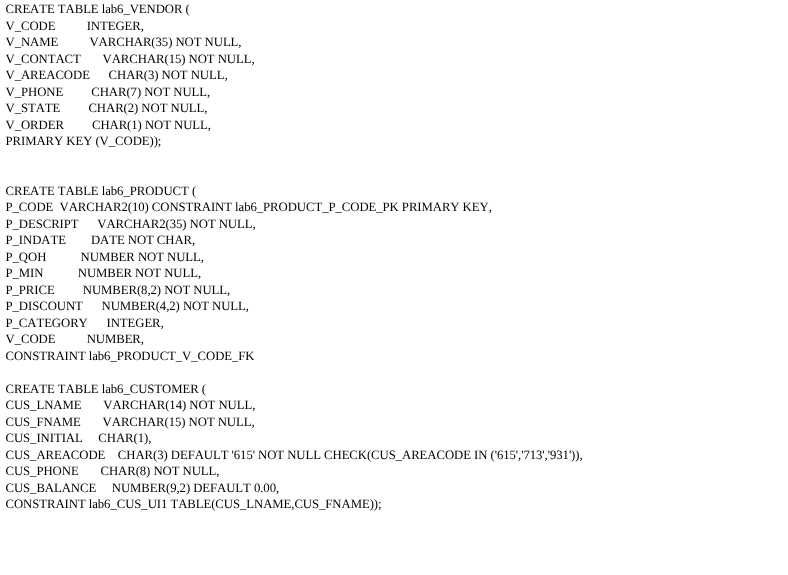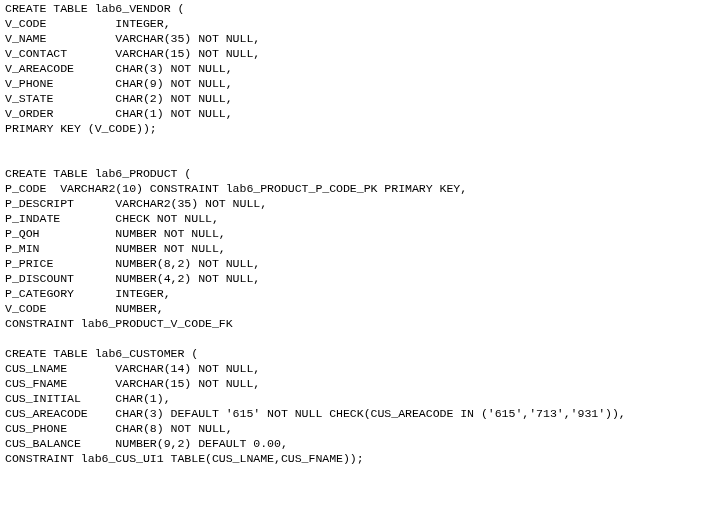--- a/index.html
+++ b/index.html
@@ -13,21 +13,21 @@
     height: 523px;
     overflow: hidden;
     font-family: "DejaVu Sans Mono", "Liberation Mono", monospace;
   }
   #sql-script {
     position: absolute;
     left: 5px;
     top: 1px;
     margin: 0;
     padding: 0;
-    font-family: Liberation Mono, monospace;
+    font-family: Liberation Serif, serif;
     font-size: 11.6px;
     line-height: 15px;
     color: #000000;
     white-space: pre;
     letter-spacing: -0.06px;
     -webkit-font-smoothing: none;
     font-kerning: none;
     font-variant-ligatures: none;
   }
   .code-line {
@@ -41,30 +41,30 @@
   }
 </style>
 </head>
 <body>
 
 <pre id="sql-script"><span class="code-line">CREATE TABLE lab6_VENDOR (
 </span><span class="code-line">V_CODE          INTEGER,
 </span><span class="code-line">V_NAME          VARCHAR(35) NOT NULL,
 </span><span class="code-line">V_CONTACT       VARCHAR(15) NOT NULL,
 </span><span class="code-line">V_AREACODE      CHAR(3) NOT NULL,
-</span><span class="code-line">V_PHONE         CHAR(9) NOT NULL,
+</span><span class="code-line">V_PHONE         CHAR(7) NOT NULL,
 </span><span class="code-line">V_STATE         CHAR(2) NOT NULL,
 </span><span class="code-line">V_ORDER         CHAR(1) NOT NULL,
 </span><span class="code-line">PRIMARY KEY (V_CODE));
 </span><span class="blank-line">
 </span><span class="blank-line">
 </span><span class="code-line">CREATE TABLE lab6_PRODUCT (
 </span><span class="code-line">P_CODE  VARCHAR2(10) CONSTRAINT lab6_PRODUCT_P_CODE_PK PRIMARY KEY,
 </span><span class="code-line">P_DESCRIPT      VARCHAR2(35) NOT NULL,
-</span><span class="code-line">P_INDATE        CHECK NOT NULL,
+</span><span class="code-line">P_INDATE        DATE NOT CHAR,
 </span><span class="code-line">P_QOH           NUMBER NOT NULL,
 </span><span class="code-line">P_MIN           NUMBER NOT NULL,
 </span><span class="code-line">P_PRICE         NUMBER(8,2) NOT NULL,
 </span><span class="code-line">P_DISCOUNT      NUMBER(4,2) NOT NULL,
 </span><span class="code-line">P_CATEGORY      INTEGER,
 </span><span class="code-line">V_CODE          NUMBER,
 </span><span class="code-line">CONSTRAINT lab6_PRODUCT_V_CODE_FK
 </span><span class="blank-line">
 </span><span class="code-line">CREATE TABLE lab6_CUSTOMER (
 </span><span class="code-line">CUS_LNAME       VARCHAR(14) NOT NULL,

